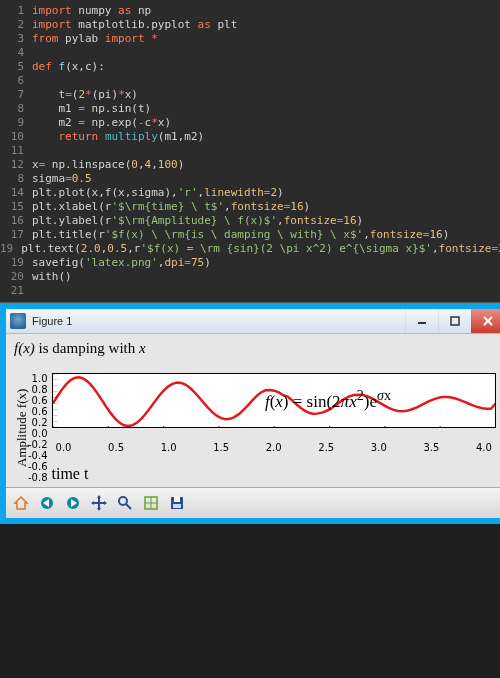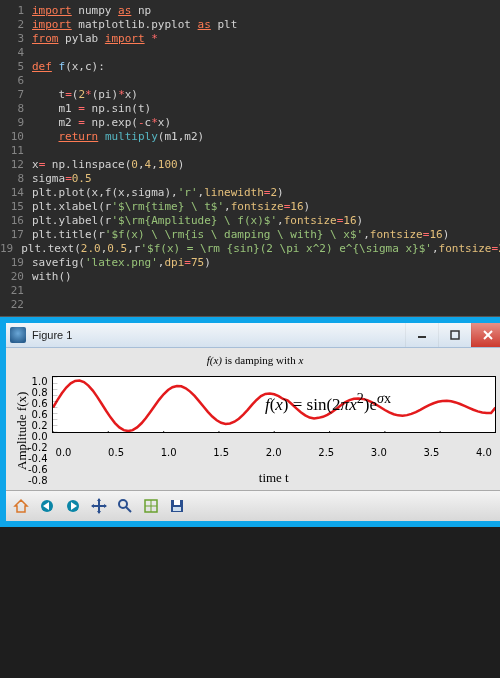--- a/index.html
+++ b/index.html
@@ -24,21 +24,21 @@
   .gutter {
     width: 24px;
     text-align: right;
     color: #858585;
     padding-right: 8px;
     user-select: none;
   }
   .code {
     flex: 1;
   }
-  .kw { color: #ff7b54; text-decoration: underline; }       
+  .kw { color: #ff7b54; }       
   .st { color: #98c379; }       
   .num { color: #e5c07b; }      
   .op { color: #ff6b6b; }       
   .fn { color: #56b6c2; }       
   .bl { color: #8fd0ff; }
   .yl { color: #e5c07b; }       
 
   
   .figwin {
     border: 6px solid #0ea5e9;
@@ -83,25 +83,25 @@
     background:#e6e6e6;
     display:flex;
     flex-direction:column;
   }
   .chart-outer {
     background:#e6e6e6;
     position: relative;
     padding: 6px 8px 4px 8px;
   }
   .chart-title {
-    text-align:center;
+    text-align:left;
     font-family: "Times New Roman", serif;
-    font-size: 11px;
-    color:#000;
-    margin-bottom: 10px;
+    font-size: 15px;
+    color:#000;
+    margin-bottom: 16px;
     font-style: italic;
   }
   .chart-title .var { font-style: italic; }
   .axes-wrap {
     display:flex;
     align-items:stretch;
   }
   .ylabel {
     width: 14px;
     writing-mode: vertical-rl;
@@ -138,23 +138,23 @@
   .xticks {
     display:flex;
     justify-content:space-between;
     font-family:"DejaVu Sans", Arial, sans-serif;
     font-size:10px;
     color:#000;
     margin-top:2px;
   }
   .xticks span { width: 24px; text-align:center; }
   .xlabel {
-    text-align:center;
+    text-align:left;
     font-family:"Times New Roman", serif;
-    font-size:13px;
+    font-size:16px;
     color:#000;
   }
 
   
   .toolbar {
     background: linear-gradient(#f4f4f4, #d8d8d8);
     border-top:1px solid #aaa;
     display:flex;
     gap:2px;
     padding:2px 3px;
@@ -187,21 +187,20 @@
   <div class="line"><span class="gutter">12</span><span class="code">x<span class="op">=</span> np.linspace(<span class="num">0</span>,<span class="num">4</span>,<span class="num">100</span>)</span></div>
   <div class="line"><span class="gutter">8</span><span class="code">sigma<span class="op">=</span><span class="num">0.5</span></span></div>
   <div class="line"><span class="gutter">14</span><span class="code">plt.plot(x,f(x,sigma),<span class="st">'r'</span>,<span class="yl">linewidth</span><span class="op">=</span><span class="num">2</span>)</span></div>
   <div class="line"><span class="gutter">15</span><span class="code">plt.xlabel(r<span class="st">'$\rm{time} \ t$'</span>,<span class="yl">fontsize</span><span class="op">=</span><span class="num">16</span>)</span></div>
   <div class="line"><span class="gutter">16</span><span class="code">plt.ylabel(r<span class="st">'$\rm{Amplitude} \ f(x)$'</span>,<span class="yl">fontsize</span><span class="op">=</span><span class="num">16</span>)</span></div>
   <div class="line"><span class="gutter">17</span><span class="code">plt.title(r<span class="st">'$f(x) \ \rm{is \ damping \ with} \ x$'</span>,<span class="yl">fontsize</span><span class="op">=</span><span class="num">16</span>)</span></div>
   <div class="line"><span class="gutter">19</span><span class="code">plt.text(<span class="num">2.0</span>,<span class="num">0.5</span>,r<span class="st">'$f(x) = \rm {sin}(2 \pi x^2) e^{\sigma x}$'</span>,<span class="yl">fontsize</span><span class="op">=</span><span class="num">20</span>)</span></div>
   <div class="line"><span class="gutter">19</span><span class="code">savefig(<span class="st">'latex.png'</span>,<span class="yl">dpi</span><span class="op">=</span><span class="num">75</span>)</span></div>
   <div class="line"><span class="gutter">20</span><span class="code">with()</span></div>
   <div class="line"><span class="gutter">21</span><span class="code"></span></div>
-  <div class="line"><span class="gutter">22</span><span class="code"></span></div>
 </div>
 
 <div class="figwin">
   <div class="titlebar">
     <div class="plticon"></div>
     <span>Figure 1</span>
     <div class="winbtns">
       <div class="winbtn min">
         <svg width="10" height="10">
             <line x1="1" y1="7" x2="9" y2="7" stroke="#333" stroke-width="2"></line>

